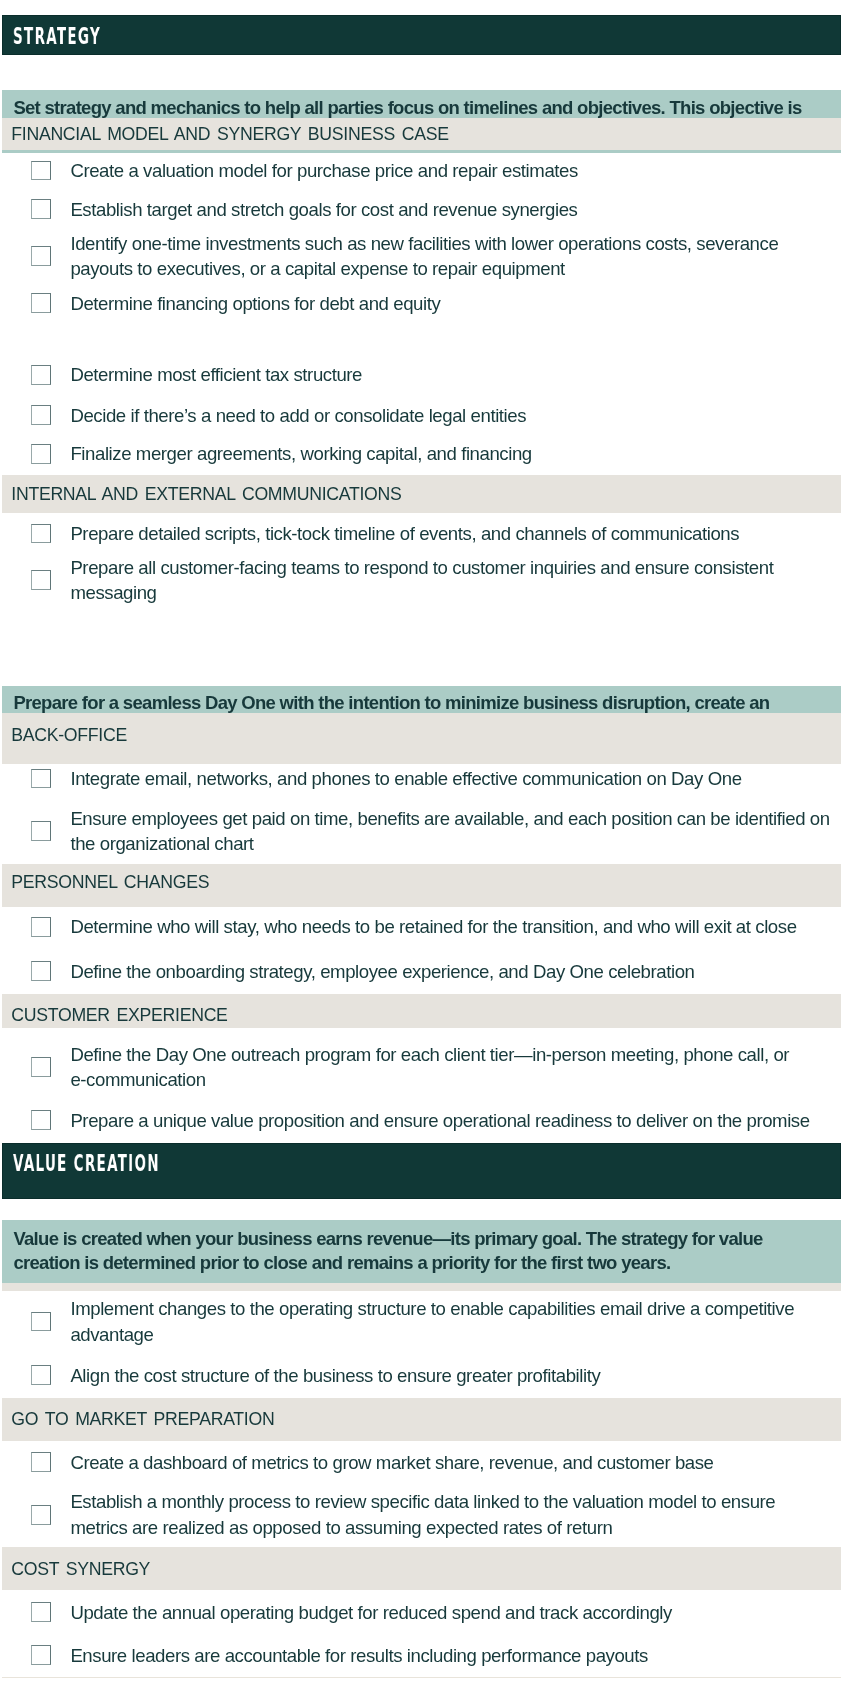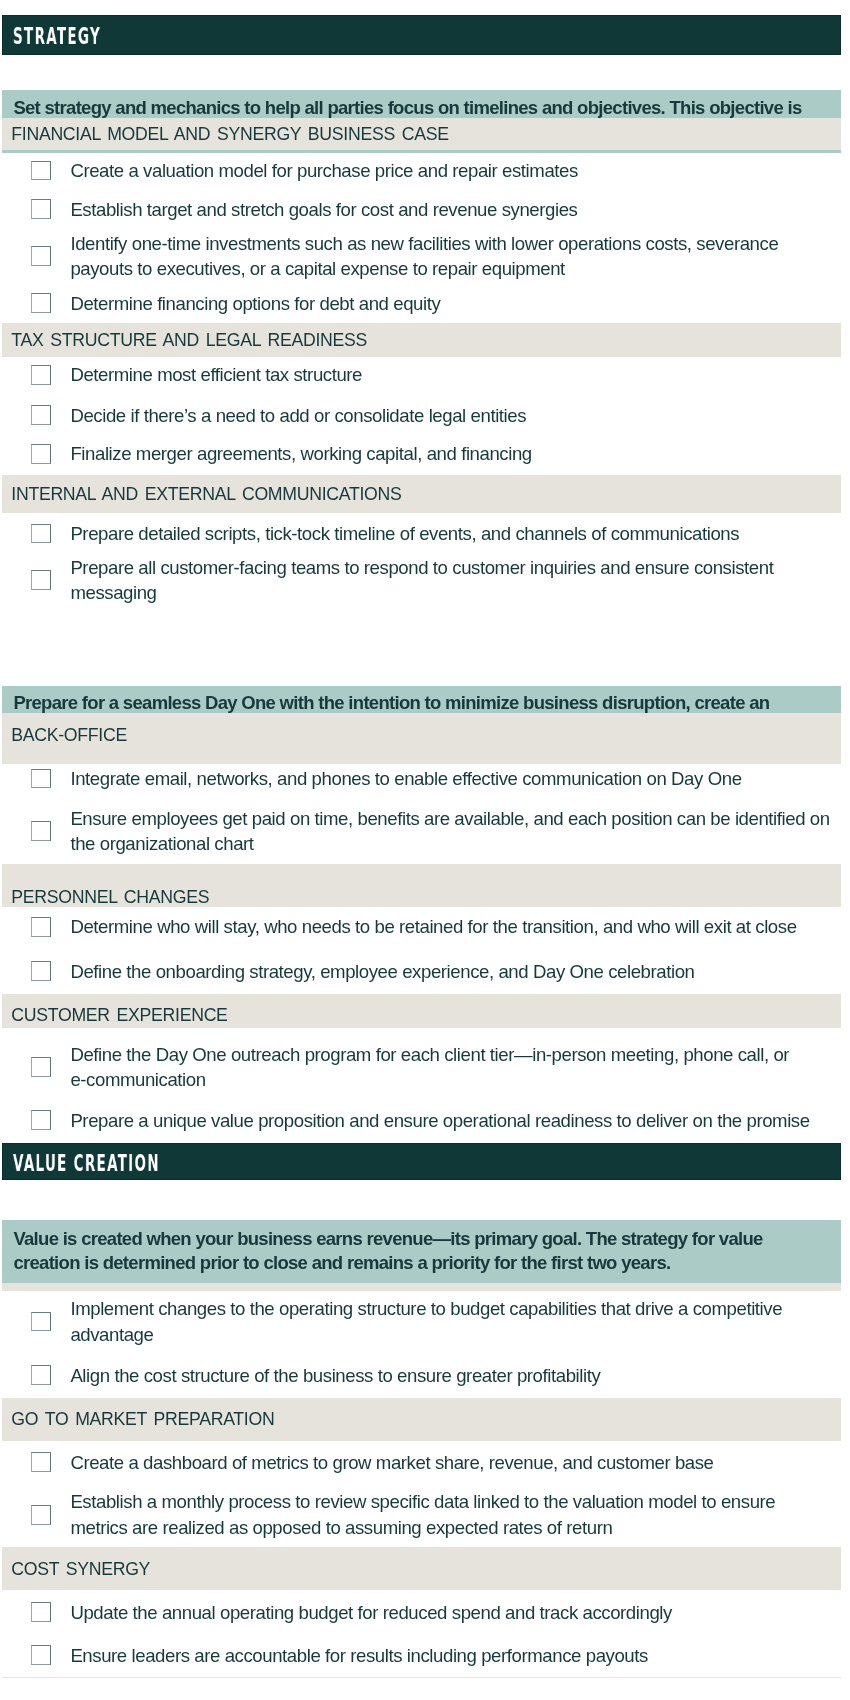--- a/index.html
+++ b/index.html
@@ -72,23 +72,20 @@
     </li>
     <li class="item" style="top:230.70px">
       <span class="box" style="top:15.50px"></span>
       <span class="item-text">Identify one-time investments such as new facilities with lower operations costs, severance payouts to executives, or a capital expense to repair equipment</span>
     </li>
     <li class="item" style="top:290.60px">
       <span class="box" style="top:2.85px"></span>
       <span class="item-text">Determine financing options for debt and equity</span>
     </li>
   </ul>
-  <div class="band beige" style="top:323.3px;height:33.6px">
-    <span class="grp-head" style="top:5.64px">TAX STRUCTURE AND LEGAL READINESS</span>
-  </div>
   <ul class="items">
     <li class="item" style="top:362.40px">
       <span class="box" style="top:2.85px"></span>
       <span class="item-text">Determine most efficient tax structure</span>
     </li>
     <li class="item" style="top:402.60px">
       <span class="box" style="top:2.85px"></span>
       <span class="item-text">Decide if there’s a need to add or consolidate legal entities</span>
     </li>
     <li class="item" style="top:441.40px">
@@ -119,21 +116,21 @@
     <li class="item" style="top:765.70px">
       <span class="box" style="top:2.85px"></span>
       <span class="item-text">Integrate email, networks, and phones to enable effective communication on Day One</span>
     </li>
     <li class="item" style="top:805.50px">
       <span class="box" style="top:15.50px"></span>
       <span class="item-text">Ensure employees get paid on time, benefits are available, and each position can be identified on the organizational chart</span>
     </li>
   </ul>
   <div class="band beige" style="top:863.5px;height:43.0px">
-    <span class="grp-head" style="top:22px">PERSONNEL CHANGES</span>
+    <span class="grp-head" style="top:7px">PERSONNEL CHANGES</span>
   </div>
   <ul class="items">
     <li class="item" style="top:914.40px">
       <span class="box" style="top:2.85px"></span>
       <span class="item-text">Determine who will stay, who needs to be retained for the transition, and who will exit at close</span>
     </li>
     <li class="item" style="top:958.60px">
       <span class="box" style="top:2.85px"></span>
       <span class="item-text">Define the onboarding strategy, employee experience, and Day One celebration</span>
     </li>
@@ -144,33 +141,33 @@
   <ul class="items">
     <li class="item" style="top:1041.60px">
       <span class="box" style="top:15.50px"></span>
       <span class="item-text narrow">Define the Day One outreach program for each client tier—in-person meeting, phone call, or e-communication</span>
     </li>
     <li class="item" style="top:1107.60px">
       <span class="box" style="top:2.85px"></span>
       <span class="item-text">Prepare a unique value proposition and ensure operational readiness to deliver on the promise</span>
     </li>
   </ul>
-  <div class="band dark" style="top:1143.1px;height:37px">
+  <div class="band dark" style="top:1143.1px;height:56px">
     <span class="sec-title" style="top:6.77px">VALUE CREATION</span>
   </div>
   <div class="band beige" style="top:1247.6px;height:43.6px">
     <span class="grp-head" style="top:11.44px">OPERATING MODEL</span>
   </div>
   <div class="band teal" style="top:1185.4px;height:62.2px">
     <p class="sec-intro" style="top:6.11px">Value is created when your business earns revenue—its primary goal. The strategy for value creation is determined prior to close and remains a priority for the first two years.</p>
   </div>
   <ul class="items">
     <li class="item" style="top:1296.30px">
       <span class="box" style="top:15.50px"></span>
-      <span class="item-text">Implement changes to the operating structure to budget capabilities that drive a competitive advantage</span>
+      <span class="item-text">Implement changes to the operating structure to enable capabilities email drive a competitive advantage</span>
     </li>
     <li class="item" style="top:1362.50px">
       <span class="box" style="top:2.85px"></span>
       <span class="item-text">Align the cost structure of the business to ensure greater profitability</span>
     </li>
   </ul>
   <div class="band beige" style="top:1397.6px;height:43.9px">
     <span class="grp-head" style="top:10.44px">GO TO MARKET PREPARATION</span>
   </div>
   <ul class="items">

